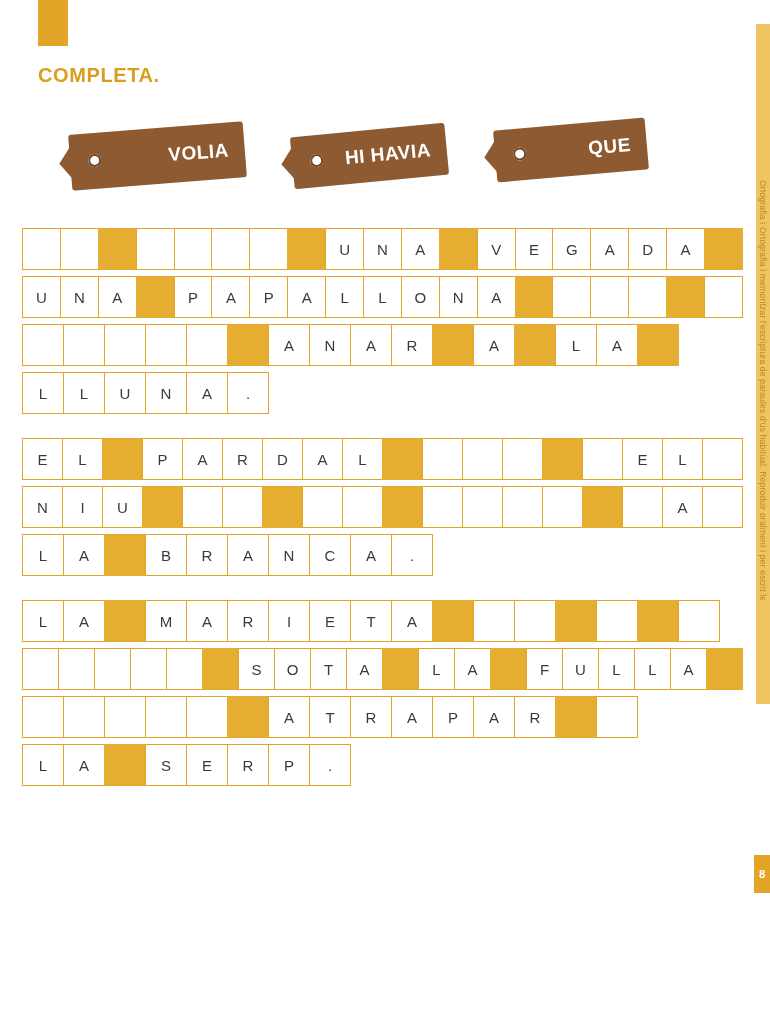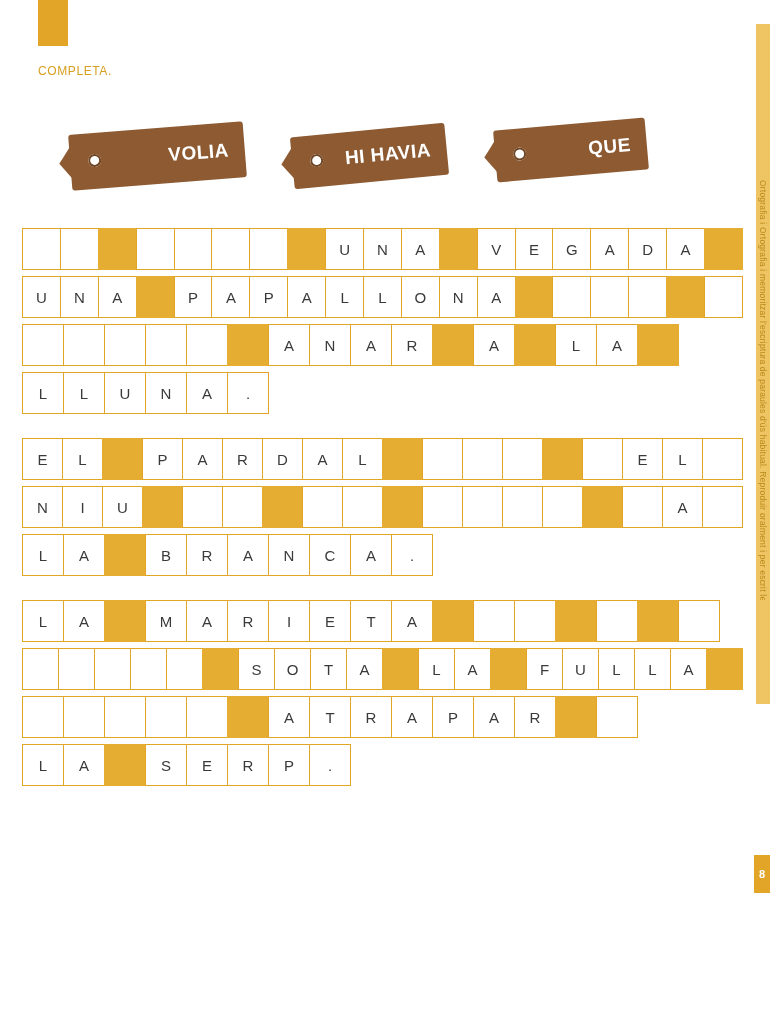--- a/index.html
+++ b/index.html
@@ -63,22 +63,22 @@
     align-items: center;
     justify-content: center;
   }
 
   
   .instruction {
     position: absolute;
     left: 38px;
     top: 64px;
     color: #d89f1f;
-    font-size: 12px;
-    font-weight: normal;
+    font-size: 20px;
+    font-weight: bold;
     letter-spacing: .6px;
   }
 
   
   .tags {
     position: absolute;
     left: 70px;
     top: 112px;
     width: 600px;
     height: 100px;

